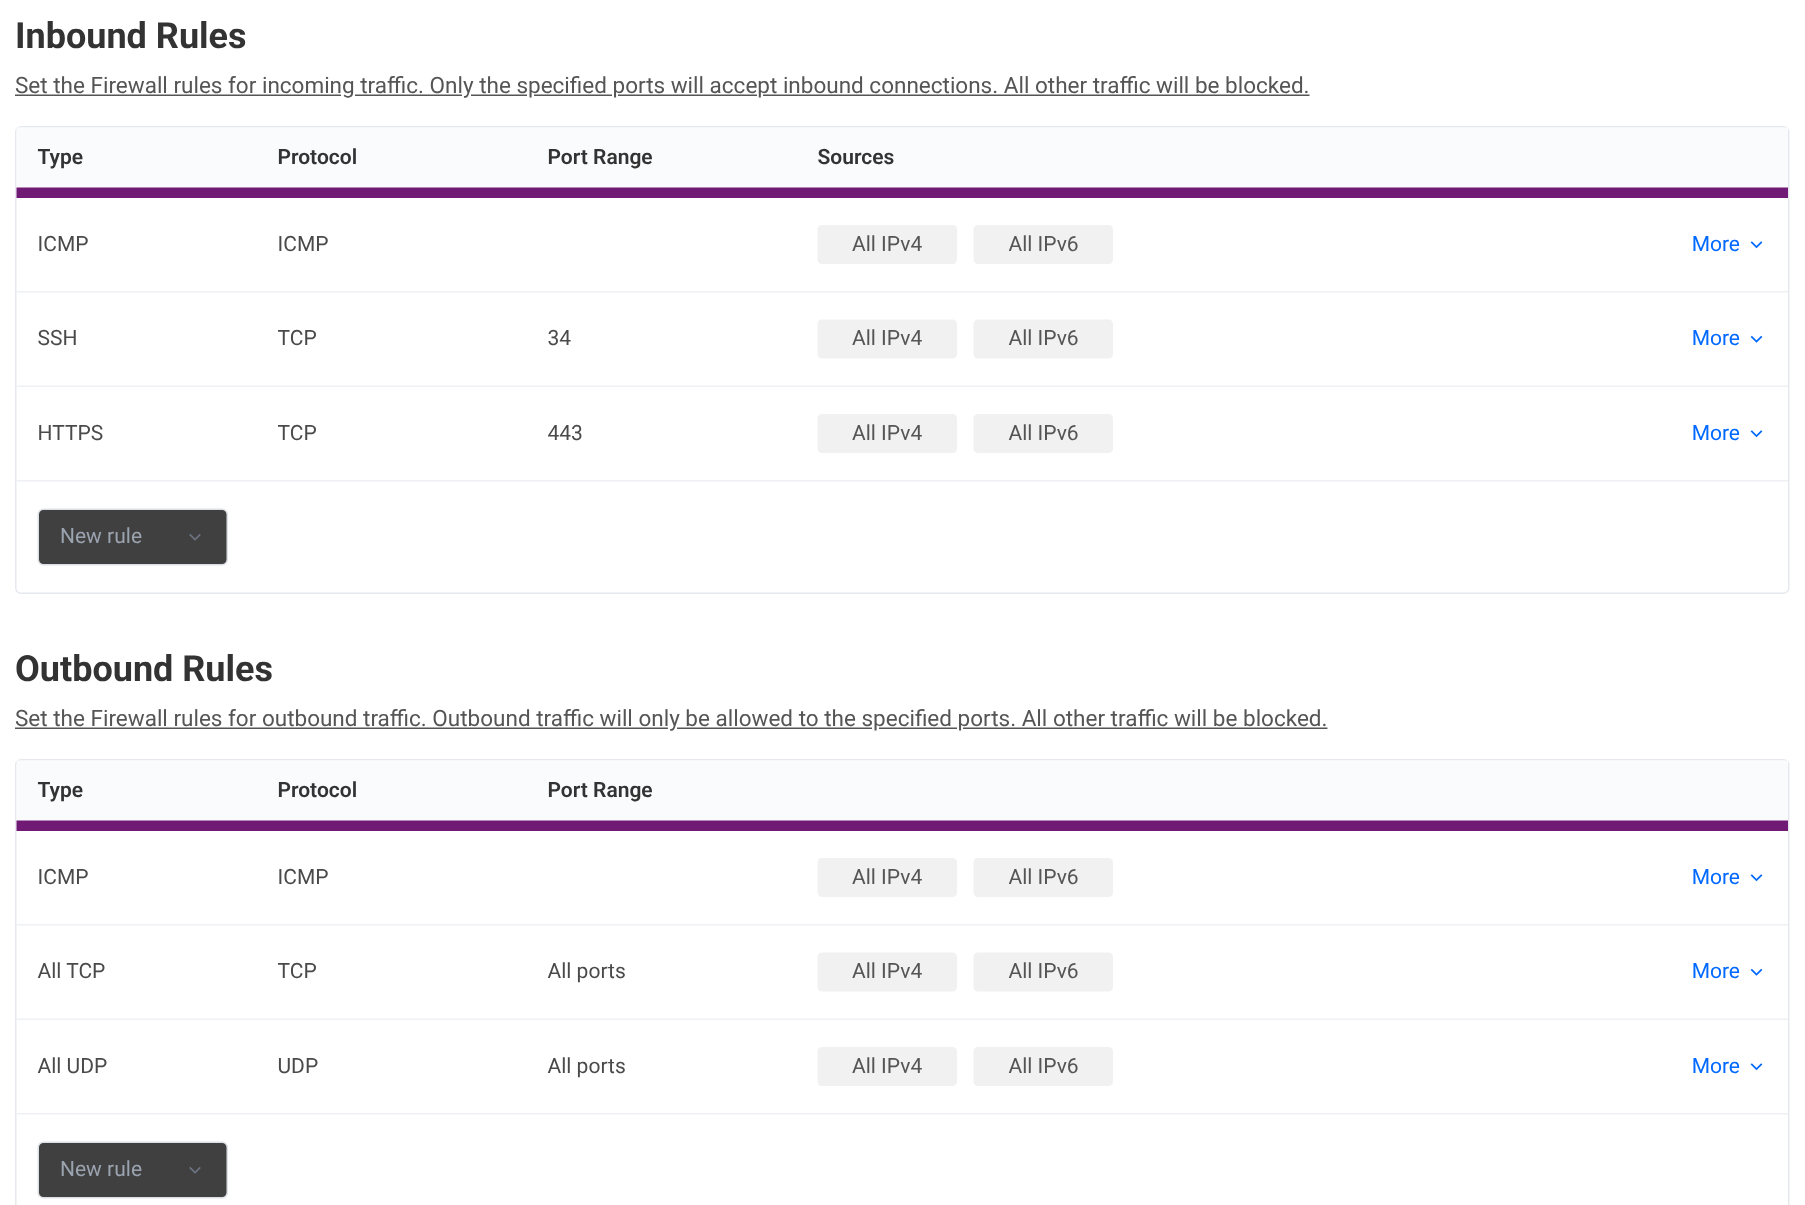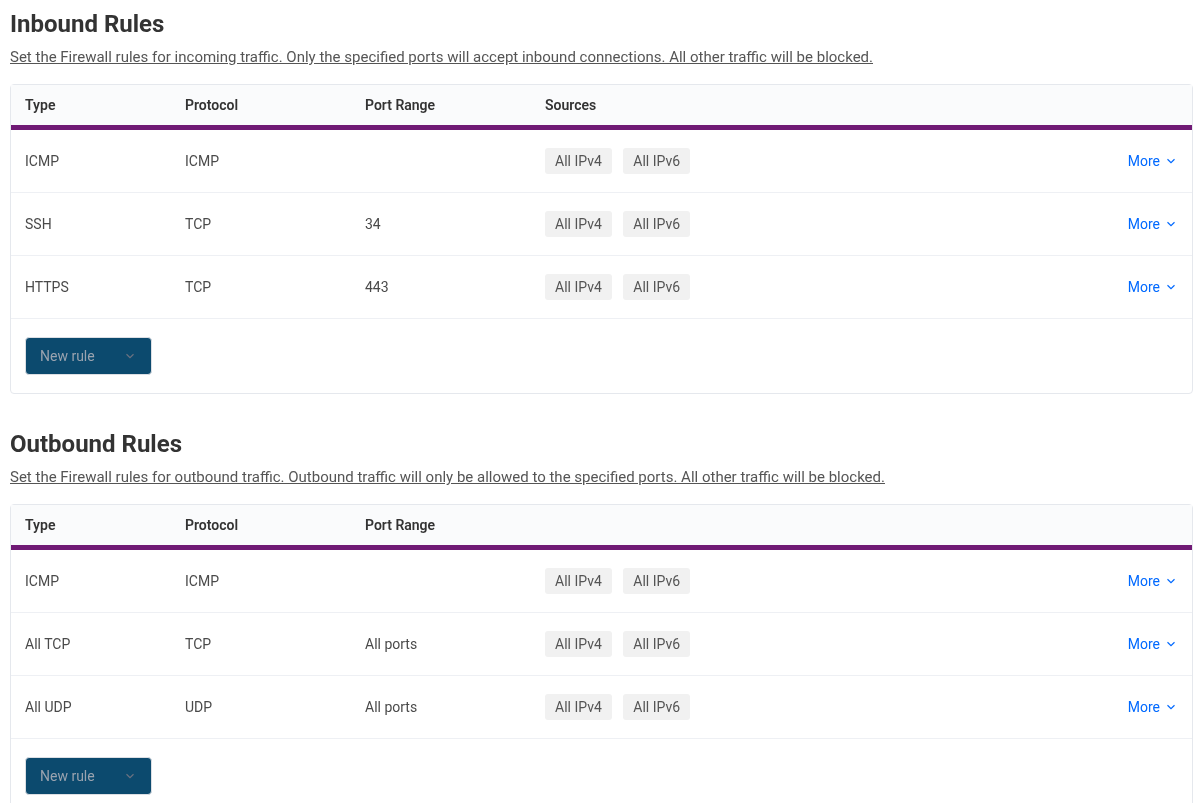--- a/index.html
+++ b/index.html
@@ -28,42 +28,42 @@
     }
     .table-wrap {
       border: 1px solid #e5e8ed;
       border-radius: 4px;
       margin-bottom: 36px;
     }
     .table-header {
       display: flex;
       padding: 12px 14px;
       background: #fafbfc;
-      border-bottom: 5px solid #701a75;
+      border-bottom: 7px solid #701a75;
       font-weight: 600;
       color: #333;
       font-size: 14px;
     }
     .col-type { width: 160px; flex: 0 0 160px; }
     .col-protocol { width: 180px; flex: 0 0 180px; }
     .col-port { width: 180px; flex: 0 0 180px; }
     .col-sources { flex: 1; }
     .col-action { width: 80px; flex: 0 0 80px; text-align: right; }
     .table-row {
       display: flex;
       align-items: center;
       padding: 18px 14px;
       border-bottom: 1px solid #eef0f4;
       color: #4a4a4a;
     }
     .tag-pill {
       display: inline-block;
       background: #f1f1f1;
       color: #555;
-      padding: 5px 10px;
+      padding: 5px 23px;
       border-radius: 3px;
       margin-right: 8px;
       font-size: 14px;
     }
     .more-link {
       color: #0069ff;
       font-size: 14px;
       cursor: pointer;
       display: inline-flex;
       align-items: center;
@@ -76,21 +76,21 @@
     .new-rule-dropdown {
       display: inline-flex;
       align-items: center;
       gap: 28px;
       border: 1px solid #dcdfe4;
       border-radius: 4px;
       padding: 10px 14px;
       color: #9aa3af;
       font-size: 14px;
       cursor: pointer;
-      background: #0c4a6e;
+      background: #404040;
     }
     .new-rule-dropdown svg { stroke: #6b7280; }
     .chev { width: 14px; height: 14px; }
   </style>
 </head>
 <body>
 
 <h2 class="section-title">Inbound Rules</h2>
 <p class="section-desc">Set the Firewall rules for incoming traffic. Only the specified ports will accept inbound connections. All other traffic will be blocked.</p>
 

